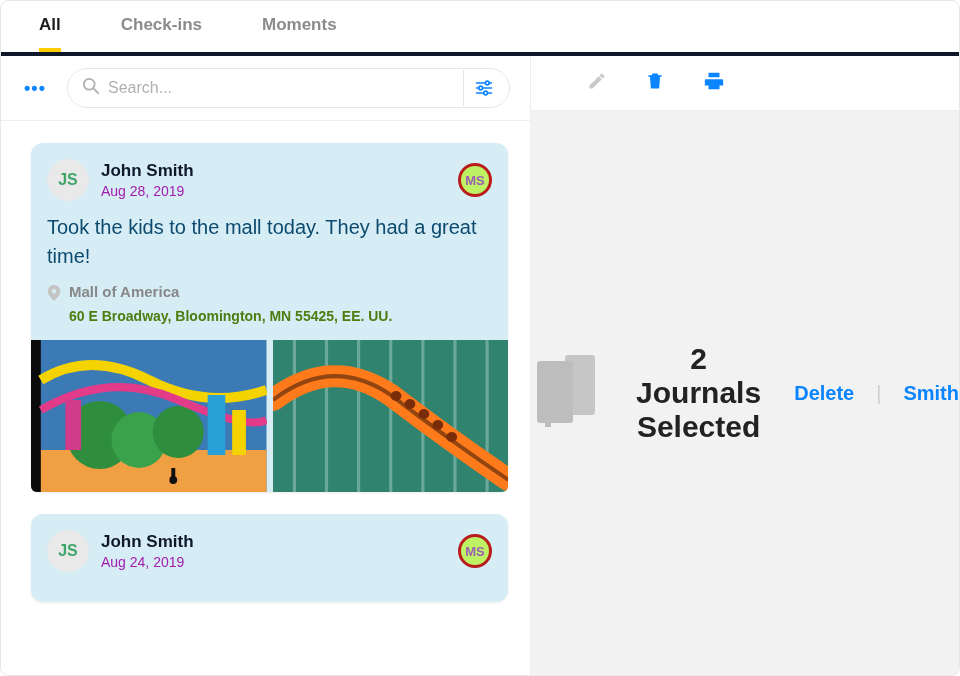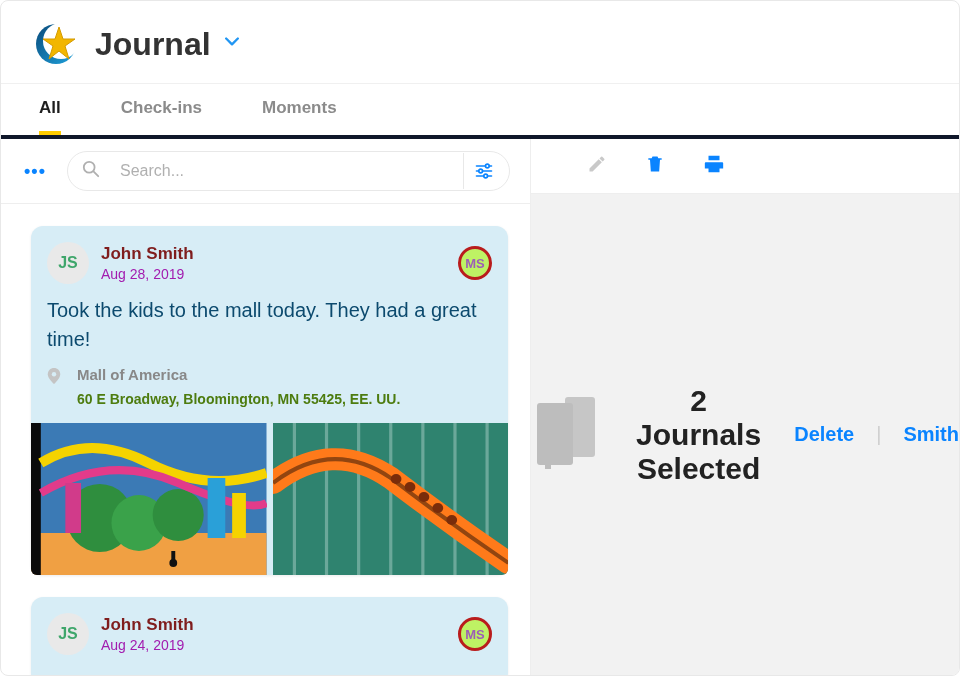--- a/index.html
+++ b/index.html
@@ -36,21 +36,21 @@
   
   .searchrow {
     display:flex; gap:12px; align-items:center;
     padding: 12px 20px 12px 14px;
     border-bottom:1px solid #eee;
   }
   .more-dots { width:40px; text-align:center; color:#0a84ff; font-size:18px; font-weight:700; cursor:pointer; letter-spacing:1px; }
   .searchbox {
     flex:1; display:flex; align-items:center;
     border:1px solid #e8e8e8; border-radius:999px; height:40px;
-    padding: 0 6px 0 14px; gap:20px; position:relative;
+    padding: 0 6px 0 14px; gap:8px; position:relative;
   }
   .searchbox input {
     border:none; outline:none; flex:1; font-size:16px; color:#555; background:transparent;
   }
   .searchbox input::placeholder { color:#b0b0b0; }
   .filter-btn {
     width:40px; height:36px; display:flex; align-items:center; justify-content:center;
     border-left:1px solid #e8e8e8; color:#0a84ff; cursor:pointer;
   }
   .search-icon { color:#b0b0b0; }
@@ -61,30 +61,30 @@
     box-shadow: 0 1px 3px rgba(0,0,0,0.08);
     padding: 16px 16px 12px 16px;
     display:flex; flex-direction:column; gap:12px;
   }
   .entry-header { display:flex; align-items:center; gap:12px; }
   .avatar {
     width:42px; height:42px; border-radius:50%;
     background:#e9e9e9; color:#3fa66b; font-weight:600; font-size:16px;
     display:flex; align-items:center; justify-content:center;
   }
-  .who .name { font-size:17px; font-weight:700; color:#7f1d1d; }
+  .who .name { font-size:17px; font-weight:700; color:#0f172a; }
   .who .date { font-size:14px; color:#a21caf; margin-top:2px; }
   .badge {
     margin-left:auto; width:34px; height:34px; border-radius:50%;
     background:#bef264; border:3px solid #b91c1c;
     color:#9c5fb6; font-size:13px; font-weight:600;
     display:flex; align-items:center; justify-content:center;
   }
   .entry-body { font-size:20px; color:#0c4a6e; line-height:1.45; }
-  .location { display:flex; gap:16px; align-items:flex-start; }
+  .location { display:flex; gap:8px; align-items:flex-start; }
   .loc-pin { color:#b9b9b9; margin-top:2px; flex:0 0 auto; }
   .loc-name { font-size:15px; font-weight:700; color:#888; }
   .loc-addr { font-size:14px; font-weight:600; color:#4d7c0f; margin-top:8px; }
   .photos { display:flex; gap:6px; margin:4px -16px -12px -16px; }
   .photo { flex:1; height:152px; border-radius:0 0 6px 6px; overflow:hidden; }
   
   .right-toolbar {
     display:flex; gap:38px; align-items:center; justify-content:flex-start;
     padding: 14px 20px 14px 56px;
     background:#ffffff; border-bottom:1px solid #eee;
@@ -101,45 +101,20 @@
   .right-actions .sep { color:#cfcfcf; font-weight:300; }
   .right-actions span.act { cursor:pointer; }
   
   svg.photo-svg { width:100%; height:100%; display:block; }
 </style>
 </head>
 <body>
 
 <div class="app">
 
-  <div class="header">
-    <div class="logo">
-      <svg viewBox="0 0 50 50" width="50" height="50">
-        <defs>
-          <linearGradient id="g1" x1="0" y1="0" x2="1" y2="1">
-            <stop offset="0%" stop-color="#0a4a7a"></stop>
-              <stop offset="100%" stop-color="#1fa2dd"></stop>
-          </linearGradient>
-        </defs>
-
-        <circle cx="25" cy="25" r="20" fill="url(#g1)"></circle>
-        <circle cx="30" cy="22" r="18" fill="#ffffff"></circle>
-
-        <polygon points="28,8 32,20 44,20 34,27 38,40 28,32 18,40 22,27 12,20 24,20" fill="#f2b600" stroke="#d49a00" stroke-width="1"></polygon>
-      </svg>
-    </div>
-    <div class="title" style="display:flex;align-items:center;gap:10px;">
-      <span>Journal</span>
-      <span class="title-chevron">
-        <svg width="14" height="14" viewBox="0 0 12 12">
-            <path d="M1 3 L6 8 L11 3" fill="none" stroke="#2196f3" stroke-width="2" stroke-linecap="round" stroke-linejoin="round"></path>
-          </svg>
-      </span>
-    </div>
-  </div>
 
   <div class="tabs">
     <div class="tab active"><span>All</span></div>
     <div class="tab"><span>Check-ins</span></div>
     <div class="tab"><span>Moments</span></div>
   </div>
 
   <div class="body">
 
     <div class="left">

